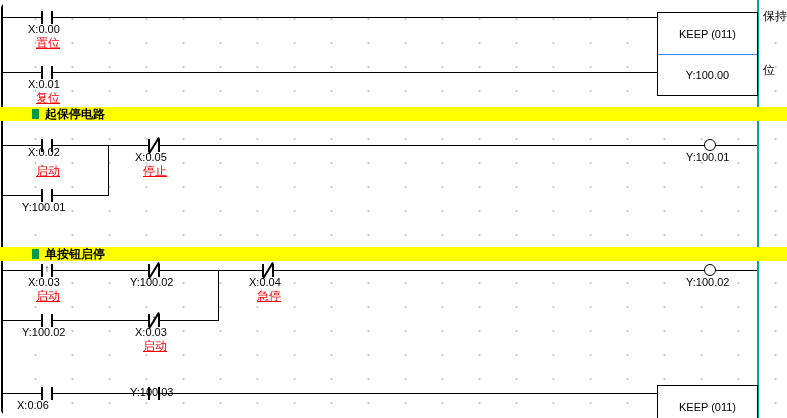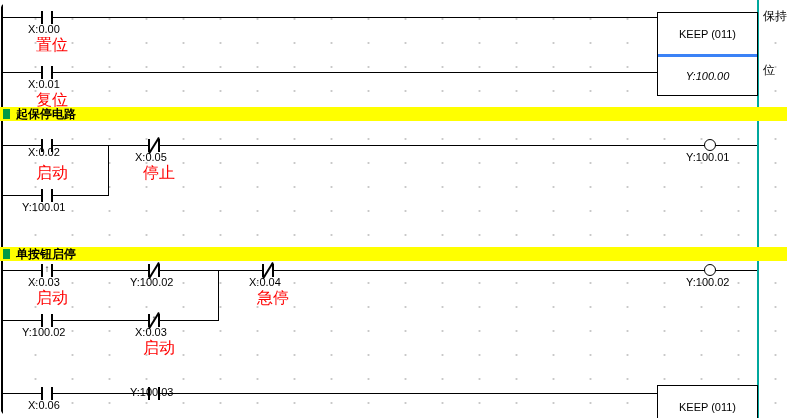--- a/index.html
+++ b/index.html
@@ -16,26 +16,26 @@
   .wv{position:absolute;width:1px;background:#000;}
   .lrail{position:absolute;top:0;bottom:0;width:2px;background:#000;z-index:1;}
   .rrail{position:absolute;top:0;bottom:0;width:2px;background:#00a79d;z-index:1;}
   .contact{position:absolute;width:12px;height:13px;background:#fff;z-index:2;}
   .contact .b{position:absolute;top:0;width:2px;height:13px;background:#000;}
   .contact .bl{left:0;} .contact .br{right:0;}
   .contact .sl{position:absolute;left:5px;top:-3px;width:1.5px;height:19px;background:#000;transform:rotate(32deg);}
   .contact .up{position:absolute;left:0;right:0;top:-2px;text-align:center;font-size:10px;font-weight:bold;line-height:13px;color:#000;}
   .coil{position:absolute;width:12px;height:12px;border:1.5px solid #000;border-radius:50%;background:#fff;z-index:2;}
   .addr{position:absolute;font-size:11px;color:#000;white-space:nowrap;z-index:2;}
-  .rlbl{position:absolute;font-size:16px;color:#ff0000;white-space:nowrap;z-index:2;}
+  .rlbl{position:absolute;font-size:12px;color:#ff0000;white-space:nowrap;z-index:2;text-decoration:underline;}
   .cmt{position:absolute;font-size:12px;color:#000;white-space:nowrap;z-index:2;}
   .fblk{position:absolute;background:#fff;border:1px solid #000;z-index:2;}
   .fblk .row{height:41px;display:flex;align-items:center;justify-content:center;font-size:11px;color:#000;}
-  .fblk .row + .row{border-top:3px solid #3b82f6;font-style:italic;}
-  .ybar{position:absolute;left:0;width:787px;height:14px;background:#ffff00;display:flex;align-items:center;z-index:3;}
+  .fblk .row + .row{border-top:1px solid #3b82f6;}
+  .ybar{position:absolute;left:0;width:787px;height:14px;background:#ffff00;display:flex;align-items:center;z-index:3;padding-left:29px;}
   .gsq{width:7px;height:10px;background:#009a44;margin-left:3px;margin-right:6px;}
   .ybar .t{font-size:12px;font-weight:bold;color:#000;line-height:14px;}
 </style>
 </head>
 <body>
 
 <div id="screen">
 
   <div class="lrail" style="left:1px"></div>
   <div class="rrail" style="left:757px"></div>
@@ -143,21 +143,21 @@
 
   <div class="coil" style="left:704px;top:264px"></div>
   <span class="addr" style="left:686px;top:276px">Y:100.02</span>
 
 
   <div class="wh" style="left:3px;top:393px;width:654px"></div>
   <div class="contact" style="left:41px;top:387px">
       <i class="b bl"></i>
       <i class="b br"></i>
     </div>
-  <span class="addr" style="left:28px;top:399px">X:0.06</span>
+  <span class="addr" style="left:17px;top:399px">X:0.06</span>
 
   <div class="contact" style="left:148px;top:387px">
       <i class="b bl"></i>
       <i class="b br"></i>
     </div>
   <span class="addr" style="left:130px;top:386px">Y:100.03</span>
 
   <div class="fblk" style="left:657px;top:385px;width:101px">
     <div class="row">KEEP (011)</div>
   </div>

